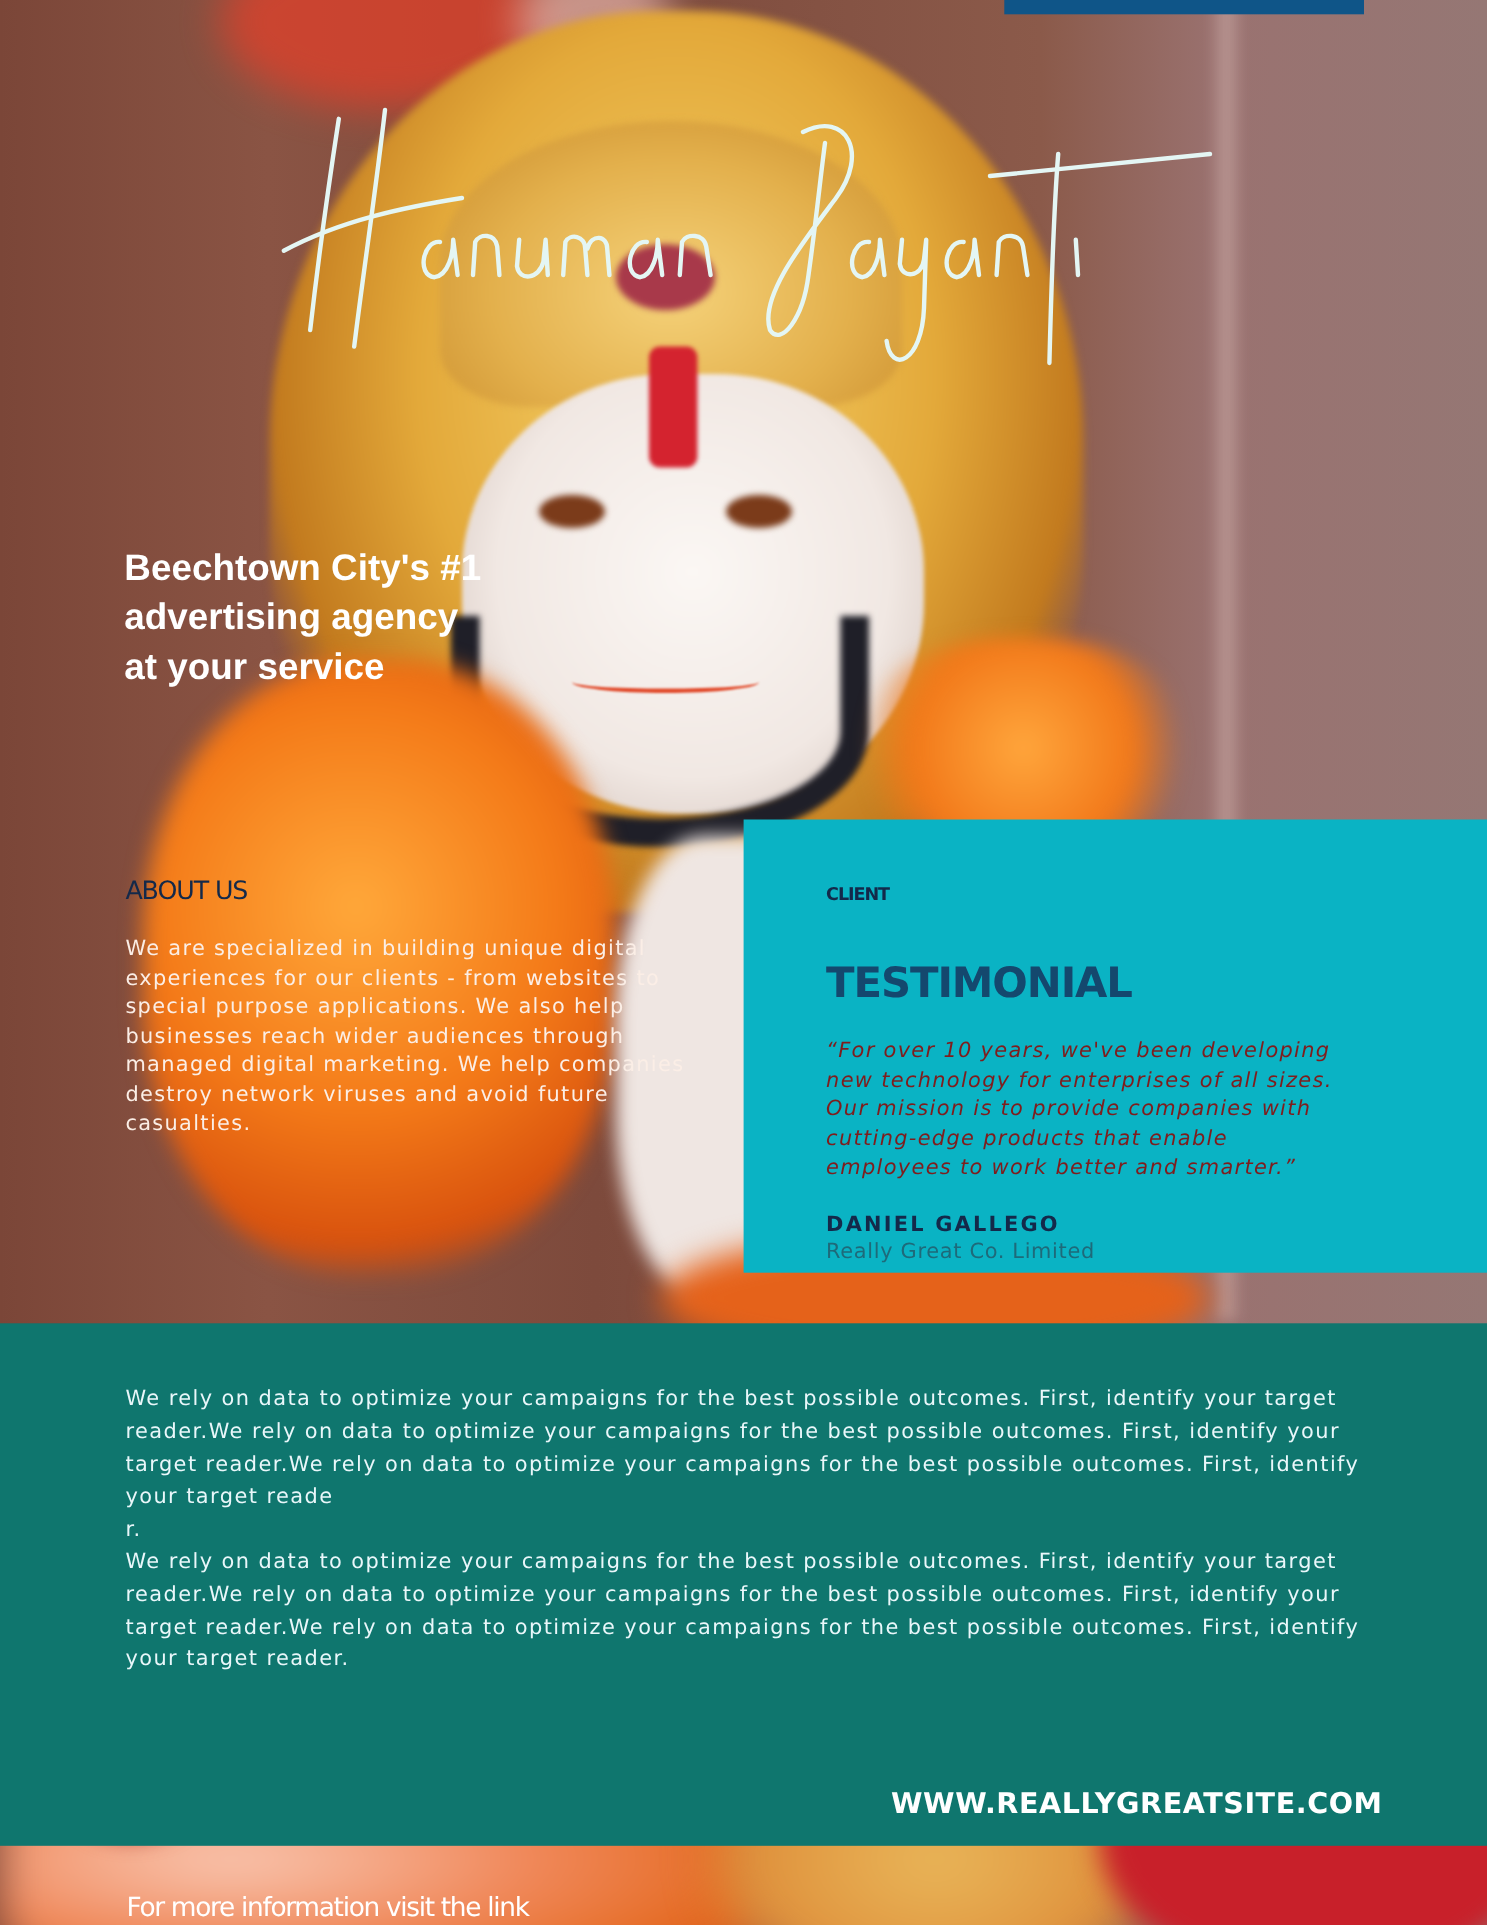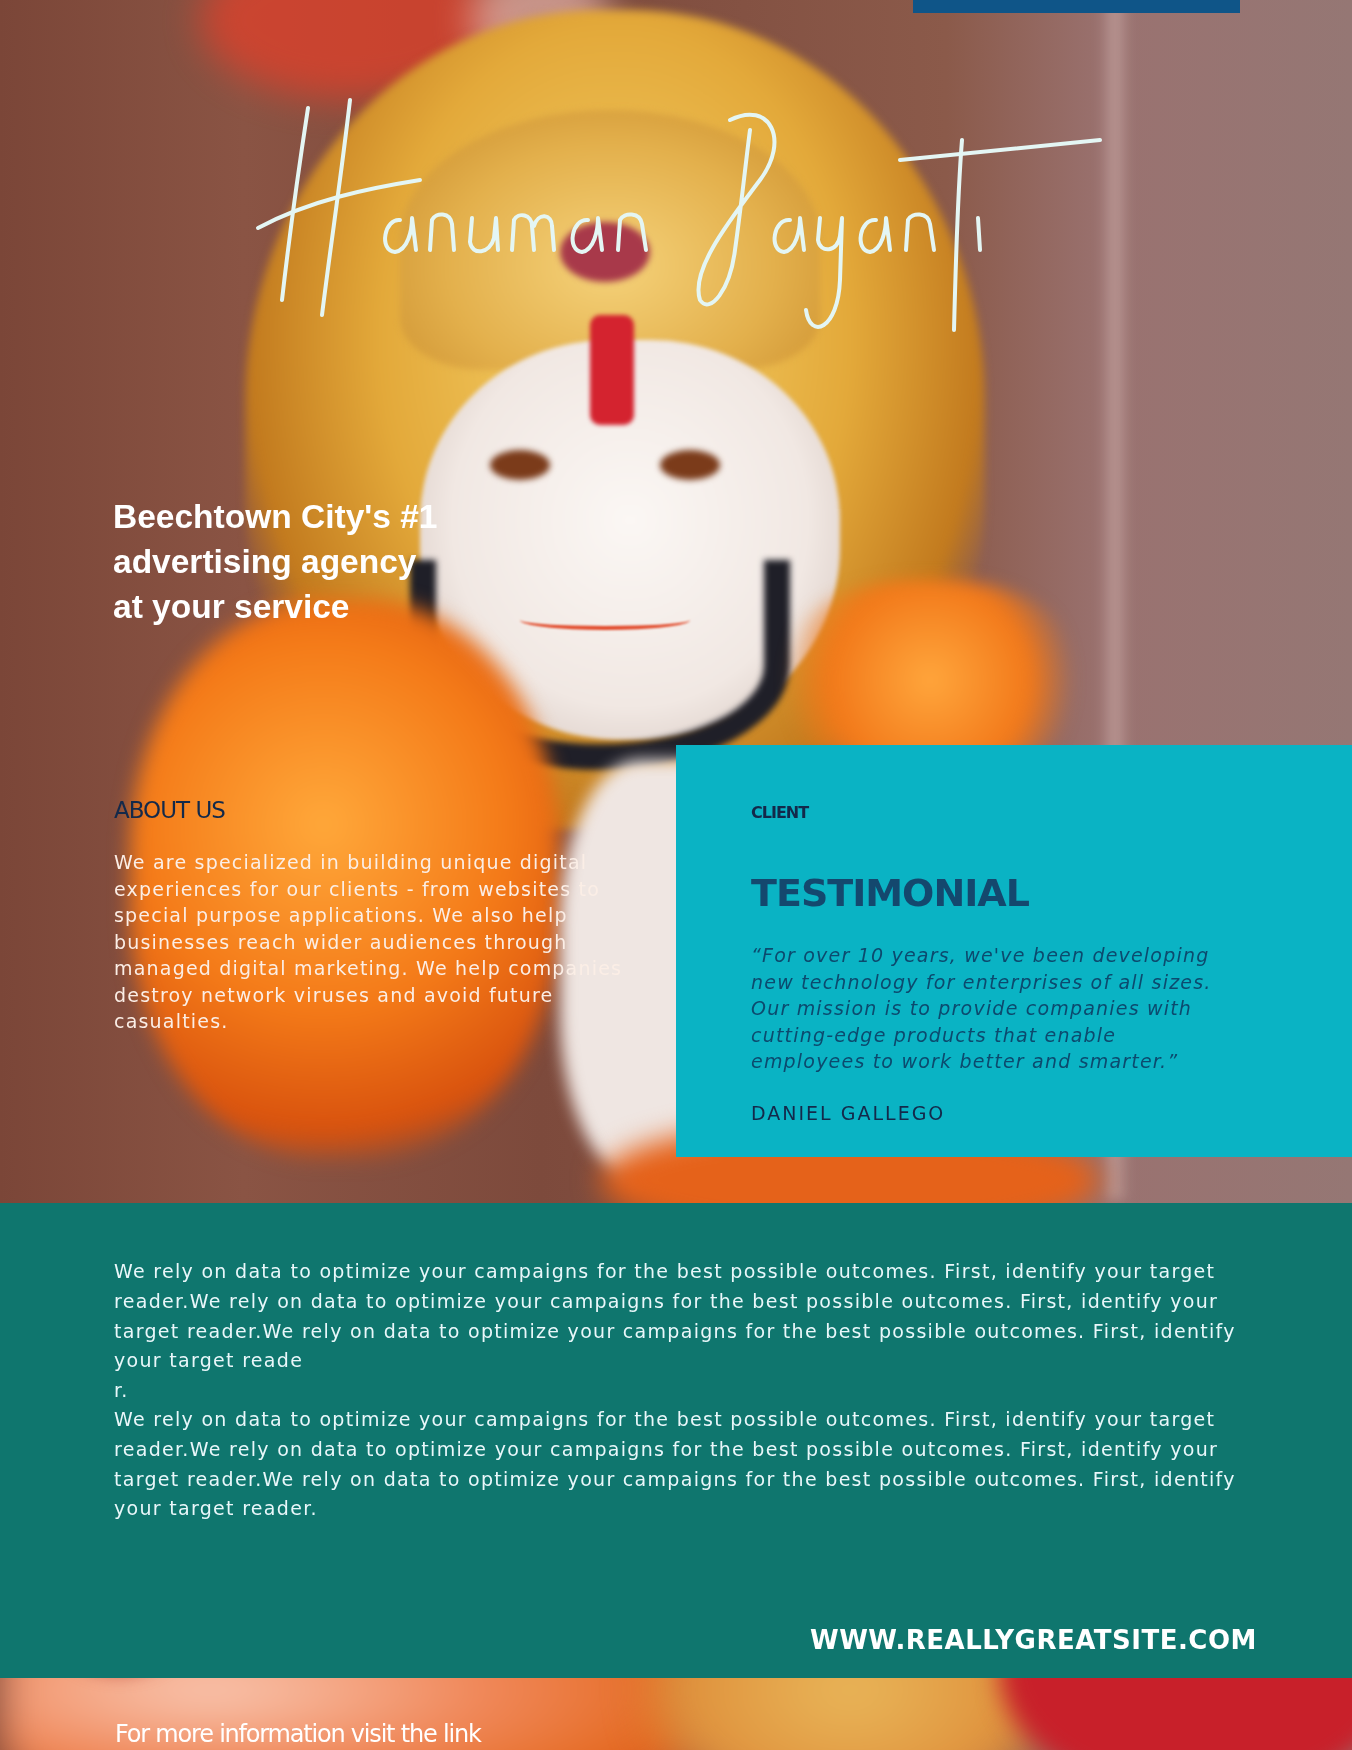--- a/index.html
+++ b/index.html
@@ -63,22 +63,22 @@
                       color: #fbeee6; letter-spacing: 1.2px; line-height: 26.5px; width: 510px; }
 
   
   .testimonial { position: absolute; left: 676px; top: 745px; width: 676px; height: 412px; background: #0ab3c4; }
   .testimonial .inner { position: absolute; left: 75px; top: 55px; width: 580px; }
   .testimonial .eyebrow { font-family: "DejaVu Sans", sans-serif; font-weight: 700; font-size: 16px;
                           color: #13294a; letter-spacing: -1px; line-height: 26px; }
   .testimonial .heading { font-family: "DejaVu Sans", sans-serif; font-weight: 700; font-size: 38px;
                           color: #14486e; letter-spacing: -1px; line-height: 46px; margin-top: 44px; }
   .testimonial .quote { margin-top: 26px; font-family: "DejaVu Sans", sans-serif; font-style: italic;
-                        font-size: 19px; color: #0c4a6e; letter-spacing: 1.2px; line-height: 26.5px; width: 480px; }
-  .testimonial .author { margin-top: 26px; font-family: "DejaVu Sans", sans-serif; font-weight: 400;
+                        font-size: 19px; color: #7f1d1d; letter-spacing: 1.2px; line-height: 26.5px; width: 480px; }
+  .testimonial .author { margin-top: 26px; font-family: "DejaVu Sans", sans-serif; font-weight: 700;
                          font-size: 19px; color: #14294a; letter-spacing: 2px; line-height: 24px; }
   .testimonial .company { font-family: "DejaVu Sans", sans-serif; font-size: 19px; color: #1e6a7a;
                           letter-spacing: .6px; line-height: 26px; }
 
   
   .info-panel { position: absolute; left: 0; top: 1203px; width: 1352px; height: 475px; background: #0f766e; }
   .info-panel .para { position: absolute; left: 114px; width: 1140px; font-family: "DejaVu Sans", sans-serif;
                       font-size: 19px; color: #e9f7fa; letter-spacing: 1.3px; line-height: 29.8px; }
   .info-panel .para1 { top: 54px; }
   .info-panel .para2 { top: 202px; }
@@ -155,20 +155,21 @@
   <div class="eyebrow">ABOUT US</div>
   <p class="body-text">We are specialized in building unique digital experiences for our clients - from websites to special purpose applications. We also help businesses reach wider audiences through managed digital marketing. We help companies destroy network viruses and avoid future casualties.</p>
 </section>
 
 <section class="testimonial">
   <div class="inner">
     <div class="eyebrow">CLIENT</div>
     <h2 class="heading">TESTIMONIAL</h2>
     <p class="quote">“For over 10 years, we've been developing new technology for enterprises of all sizes. Our mission is to provide companies with cutting-edge products that enable employees to work better and smarter.”</p>
     <div class="author">DANIEL GALLEGO</div>
+    <div class="company">Really Great Co. Limited</div>
   </div>
 </section>
 
 <section class="info-panel">
   <p class="para para1">
     <span class="line">We rely on data to optimize your campaigns for the best possible outcomes. First, identify your target</span>
     <span class="line">reader.We rely on data to optimize your campaigns for the best possible outcomes. First, identify your</span>
     <span class="line">target reader.We rely on data to optimize your campaigns for the best possible outcomes. First, identify</span>
     <span class="line">your target reade</span>
     <span class="line">r.</span>

